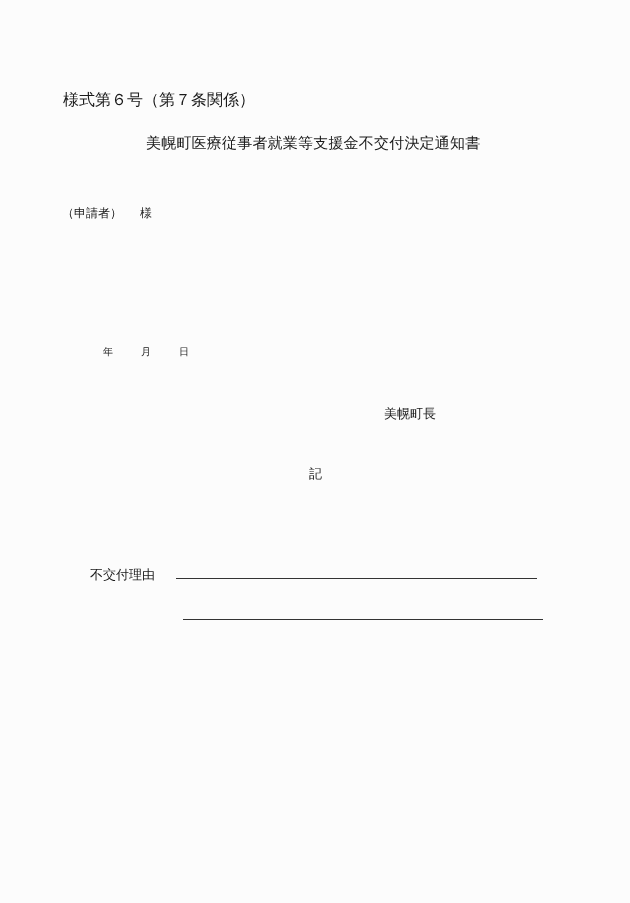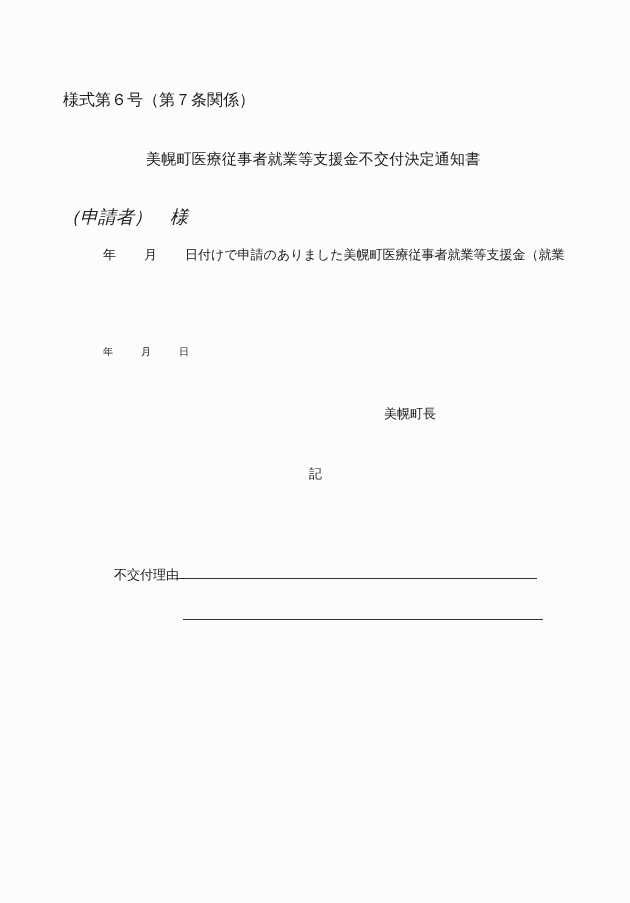--- a/index.html
+++ b/index.html
@@ -11,59 +11,58 @@
       width: 630px;
       height: 903px;
       position: relative;
       overflow: hidden;
       font-family: "DejaVu Serif", "Liberation Serif", serif;
       color: #1a1a1a;
       font-size: 13px;
     }
     .abs { position: absolute; white-space: nowrap; }
     .form-number { left: 63px; top: 54px; font-size: 16px; margin-top: 36px; }
-    .doc-title { left: 146px; top: 134px; font-size: 15px; letter-spacing: 0.2px; margin-top: 16px; }
-    .applicant { left: 62px; top: 205px; font-size: 18px; font-style: italic; }
+    .doc-title { left: 146px; top: 134px; font-size: 15px; letter-spacing: 0.2px; }
+    .applicant { left: 62px; top: 205px; font-size: 12px; }
     .applicant .sama { margin-left: 18px; }
     .body-text {
       position: absolute;
       left: 63px;
       top: 244px;
       width: 520px;
       font-size: 13px;
       line-height: 22px;
       white-space: normal;
     }
     .body-text .line { display: block; white-space: nowrap; }
     .date-line { left: 103px; top: 345px; font-size: 10px; }
     .date-line span { display: inline-block; }
     .mayor { left: 384px; top: 405px; font-size: 13px; font-family: Liberation Mono, monospace; }
     .ki { left: 309px; top: 465px; font-size: 13px; }
-    .reason-label { left: 90px; top: 566px; font-size: 13px; margin-left: 24px; }
+    .reason-label { left: 90px; top: 566px; font-size: 13px; }
     .reason-line {
       position: absolute;
       height: 0;
       border-top: 1px solid #333;
     }
     .reason-line.l1 { left: 176px; top: 578px; width: 361px; }
     .reason-line.l2 { left: 183px; top: 619px; width: 360px; }
   </style>
 </head>
 <body>
 
 <div class="abs form-number">様式第６号（第７条関係）</div>
 
 <div class="abs doc-title">美幌町医療従事者就業等支援金不交付決定通知書</div>
 
 <div class="abs applicant">
   <span>（申請者）</span><span class="sama">様</span>
 </div>
 
 <div class="body-text">
-  <span class="line"><span style="display:inline-block;width:40px;"></span><span>年</span><span style="display:inline-block;width:28px;"></span><span>月</span><span style="display:inline-block;width:28px;"></span><span>日付けで申請のありました美幌町医療従事者就業等支援金（就業</span></span>
 </div>
 
 <div class="abs date-line">
   <span>年</span><span style="width:28px;"></span><span>月</span><span style="width:28px;"></span><span>日</span>
 </div>
 
 <div class="abs mayor">美幌町長</div>
 
 <div class="abs ki">記</div>
 

